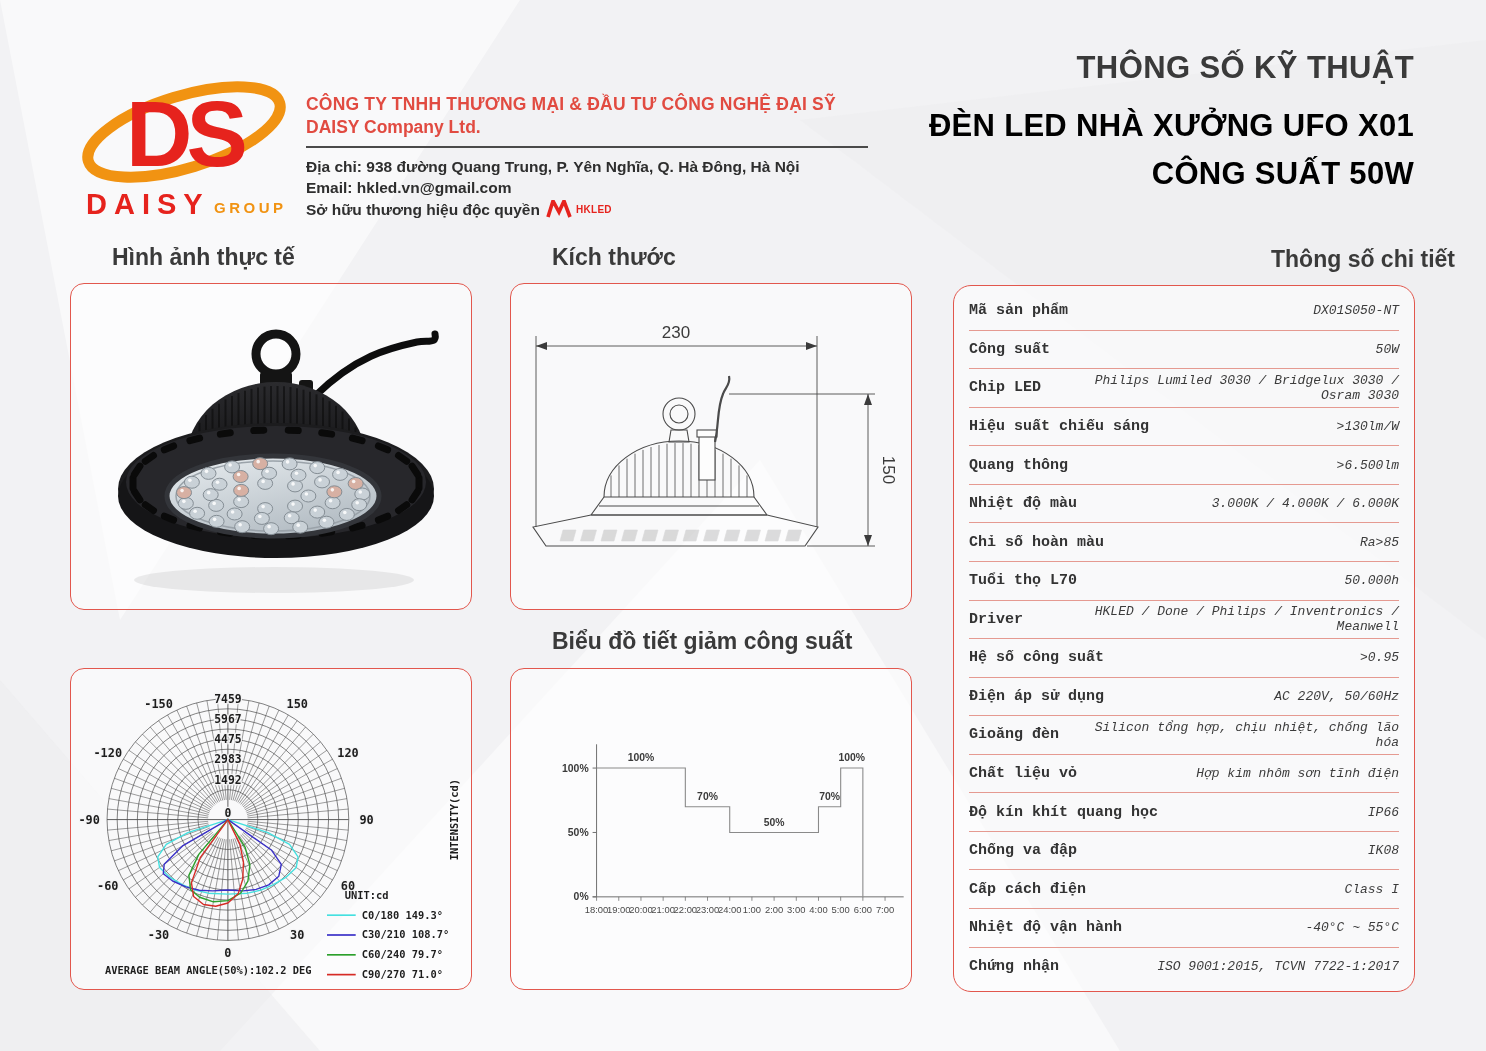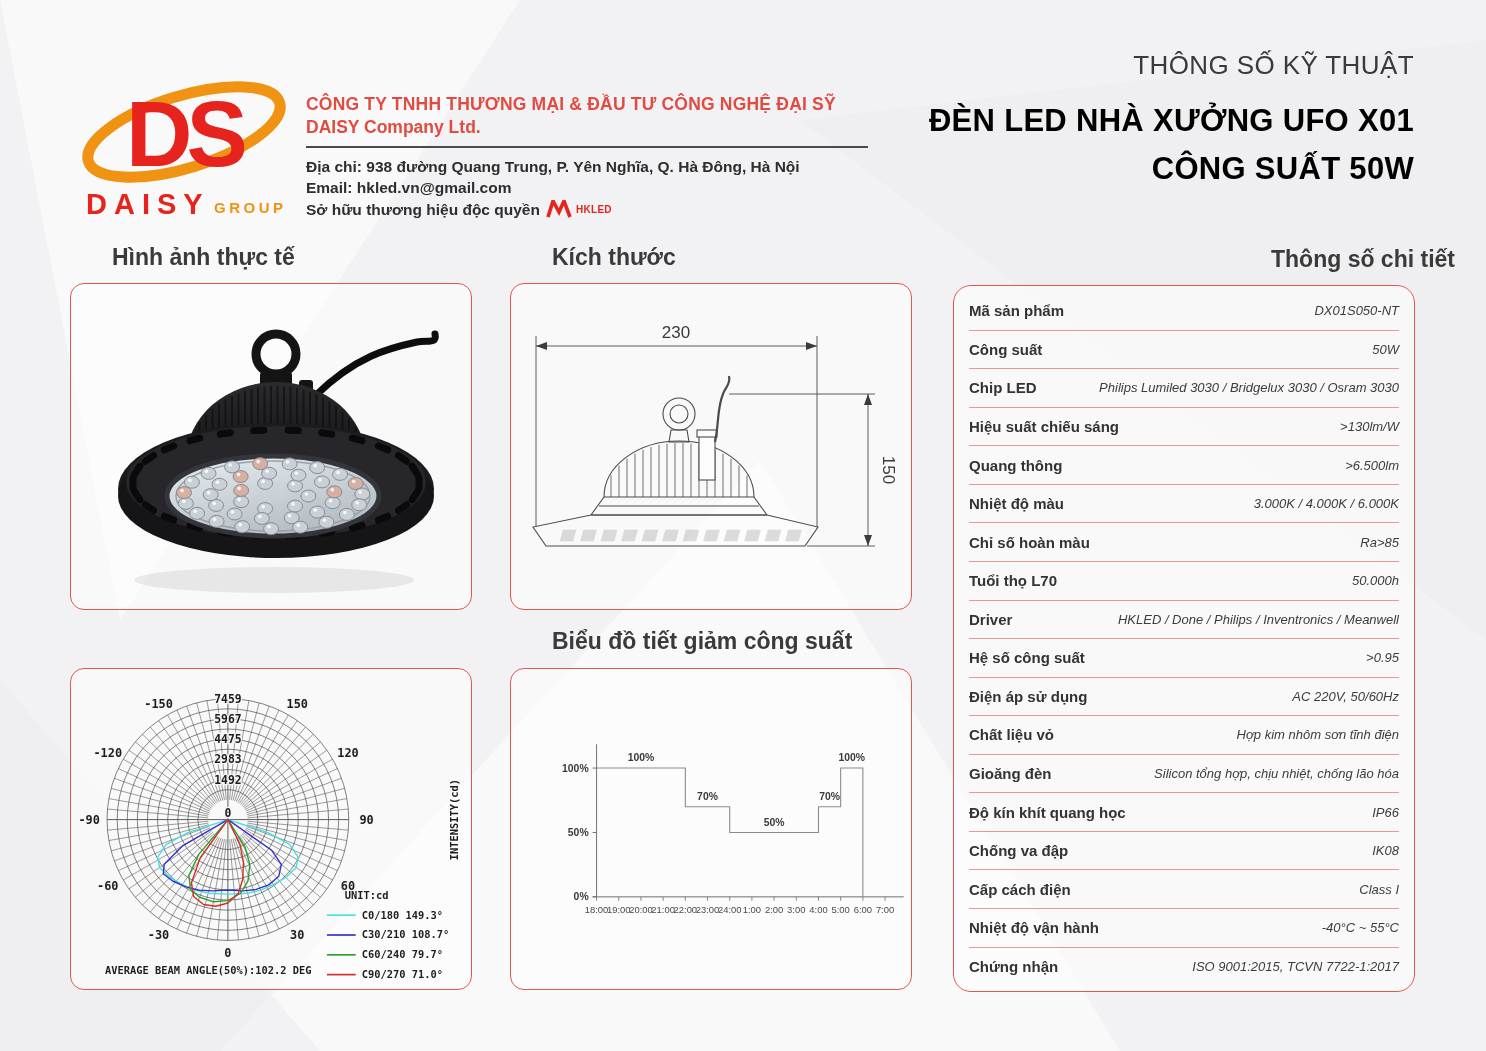--- a/index.html
+++ b/index.html
@@ -10,37 +10,37 @@
   
   .logo{position:absolute;left:76px;top:66px;width:220px;height:160px;}
   .companyblock{position:absolute;left:306px;top:76px;width:562px;margin-top:17px;}
   .co-line1{color:#e14b41;font-weight:700;font-size:17.5px;line-height:1.3;letter-spacing:.2px;}
   .co-line2{color:#e14b41;font-weight:700;font-size:17.5px;line-height:1.3;}
   .co-rule{border:none;border-top:2px solid #4a4a4a;margin:7px 0 8px 0;}
   .co-detail{color:#2e2e2e;font-weight:700;font-size:15.5px;line-height:21.5px;}
   .co-detail .tm-row{display:flex;align-items:center;gap:6px;}
   .hkled-word{color:#e6231d;font-weight:800;font-size:10px;letter-spacing:.3px;margin-left:-2px;}
   .titleblock{position:absolute;right:72px;top:50px;width:620px;text-align:right;}
-  .doc-title{color:#3a3a3a;font-weight:400;font-size:26px;letter-spacing:.4px;margin-bottom:16px;}
+  .doc-title{color:#3a3a3a;font-weight:700;font-size:31px;letter-spacing:.4px;margin-bottom:16px;}
   .product-title{color:#000000;font-weight:800;font-size:31px;line-height:48px;letter-spacing:.3px;}
 
   
   .sechead{position:absolute;color:#3a3a3a;font-weight:800;font-size:23px;margin-left:40px;}
   .sechead.right{text-align:right;}
 
   
   .box{position:absolute;border:1.6px solid #e2574d;border-radius:14px;background:rgba(255,255,255,0.55);box-sizing:border-box;}
   #photo-box{left:70px;top:283px;width:402px;height:327px;}
   #dim-box{left:510px;top:283px;width:402px;height:327px;}
   #spec-box{left:953px;top:285px;width:462px;height:707px;border-radius:18px;display:flex;flex-direction:column;padding:6px 0;}
   #polar-box{left:70px;top:668px;width:402px;height:322px;}
   #power-box{left:510px;top:668px;width:402px;height:322px;}
 
   
-  .spec-row{flex:1;display:flex;justify-content:space-between;align-items:center;margin:0 15px;gap:12px;}
+  .spec-row{flex:1;display:flex;justify-content:space-between;align-items:center;margin:0 15px;gap:12px;font-family:Liberation Mono, monospace;}
   .spec-row:not(:last-child){border-bottom:1.2px solid #e59a91;}
   .spec-label{font-weight:700;font-size:15px;color:#333;white-space:nowrap;}
   .spec-value{font-style:italic;font-size:13px;color:#3c3c3c;text-align:right;}
 
   svg{display:block;}
   
   .pl{font-family:"DejaVu Sans Mono","Liberation Mono",monospace;font-weight:700;font-size:10.5px;fill:#1d1d1d;paint-order:stroke;stroke:#f4f4f5;stroke-width:2.5px;}
   .pl.big{font-size:11.5px;}
   .pa{font-family:"DejaVu Sans Mono","Liberation Mono",monospace;font-weight:700;font-size:12px;fill:#1d1d1d;paint-order:stroke;stroke:#f4f4f5;stroke-width:2.5px;}
   .pleg{font-family:"DejaVu Sans Mono","Liberation Mono",monospace;font-weight:700;font-size:10.5px;fill:#1d1d1d;}
@@ -365,26 +365,26 @@
       </div>
       <div class="spec-row">
         <div class="spec-label">Hệ số công suất</div>
         <div class="spec-value">&gt;0.95</div>
       </div>
       <div class="spec-row">
         <div class="spec-label">Điện áp sử dụng</div>
         <div class="spec-value">AC 220V, 50/60Hz</div>
       </div>
       <div class="spec-row">
+        <div class="spec-label">Gioăng đèn</div>
+        <div class="spec-value">Silicon tổng hợp, chịu nhiệt, chống lão hóa</div>
+      </div>
+      <div class="spec-row">
         <div class="spec-label">Chất liệu vỏ</div>
         <div class="spec-value">Hợp kim nhôm sơn tĩnh điện</div>
-      </div>
-      <div class="spec-row">
-        <div class="spec-label">Gioăng đèn</div>
-        <div class="spec-value">Silicon tổng hợp, chịu nhiệt, chống lão hóa</div>
       </div>
       <div class="spec-row">
         <div class="spec-label">Độ kín khít quang học</div>
         <div class="spec-value">IP66</div>
       </div>
       <div class="spec-row">
         <div class="spec-label">Chống va đập</div>
         <div class="spec-value">IK08</div>
       </div>
       <div class="spec-row">

